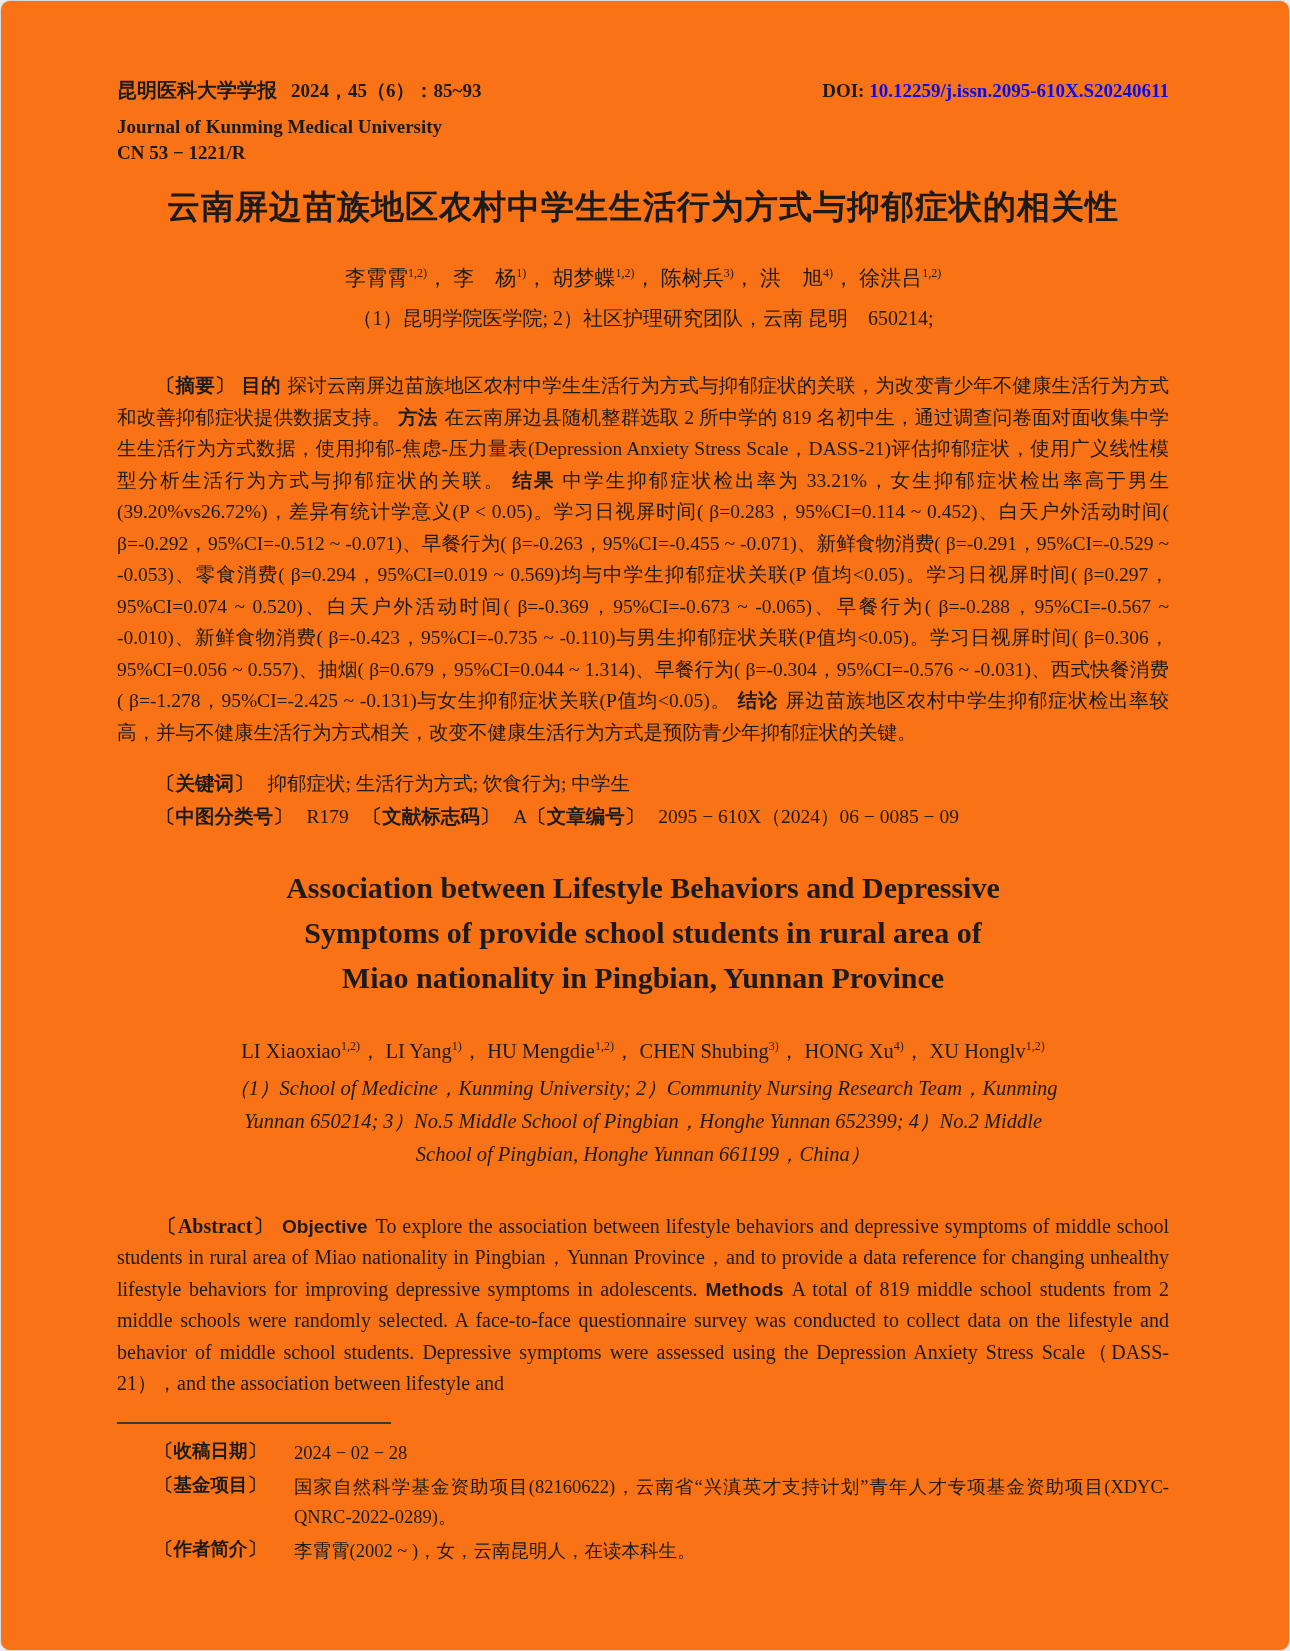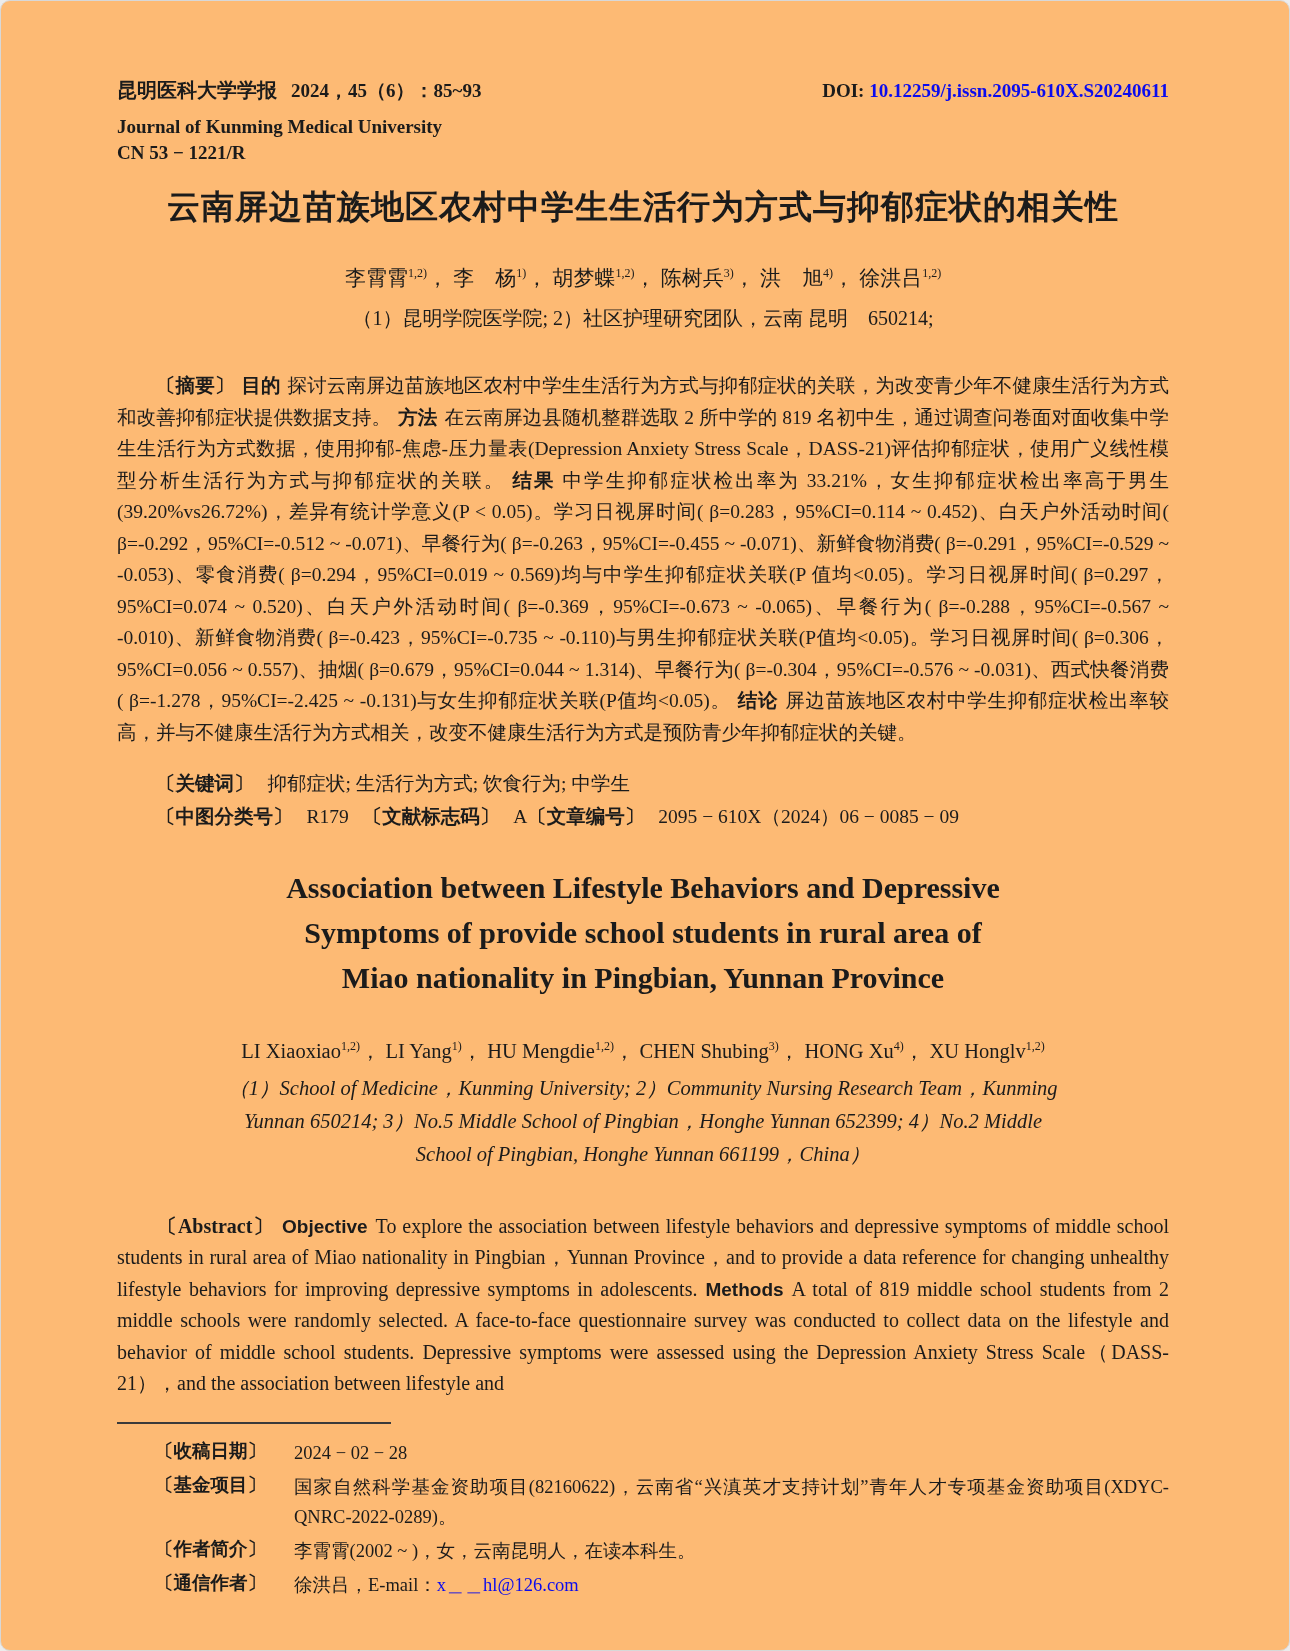--- a/index.html
+++ b/index.html
@@ -1,20 +1,20 @@
 <!DOCTYPE html>
 <html><head>
 <meta charset="utf-8">
 <style>
   html,body{margin:0;padding:0;background:#ececec;}
   .page{
     position:relative;
     width:1290px;height:1651px;
     margin:0 auto;
-    background:#fdba74;
+    background:#f97316;
     border:1px solid #d8d8d8;
     border-radius:10px;
     box-sizing:border-box;
     padding:76px 120px 0 116px;
     color:#1b1b1b;
     font-family:"Liberation Serif","DejaVu Serif",serif;
     overflow:hidden;
   }
   
   .hdr-row{display:flex;justify-content:space-between;align-items:baseline;line-height:26px;}
@@ -145,19 +145,15 @@
       <span class="foot-text">2024 − 02 − 28</span>
     </div>
     <div class="foot-row">
       <span class="foot-label">〔基金项目〕</span>
       <span class="foot-text">国家自然科学基金资助项目(82160622)，云南省“兴滇英才支持计划”青年人才专项基金资助项目(XDYC-QNRC-2022-0289)。</span>
     </div>
     <div class="foot-row">
       <span class="foot-label">〔作者简介〕</span>
       <span class="foot-text">李霄霄(2002 ~ )，女，云南昆明人，在读本科生。</span>
     </div>
-    <div class="foot-row">
-      <span class="foot-label">〔通信作者〕</span>
-      <span class="foot-text"><span>徐洪吕，E-mail：</span><a class="link" href="#">x＿＿hl@126.com</a></span>
-    </div>
   </div>
 
 </div>
 
 </body></html>

